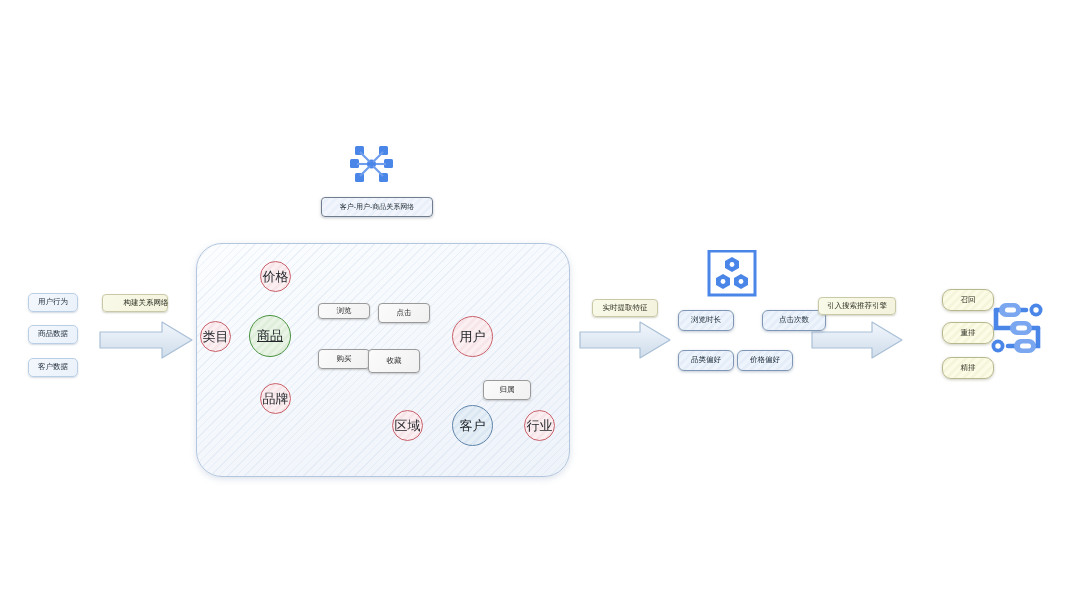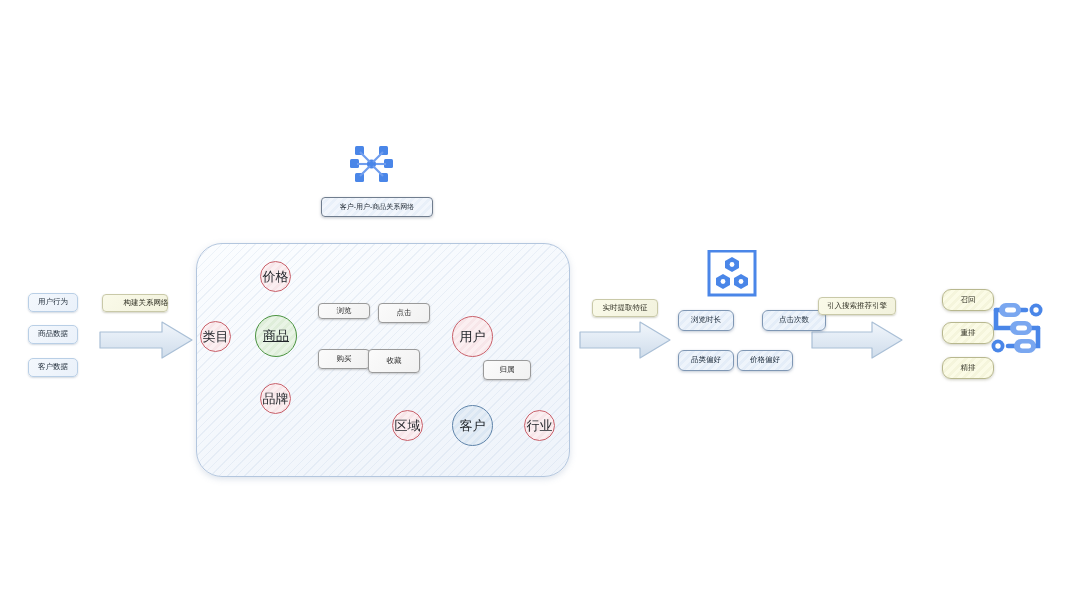--- a/index.html
+++ b/index.html
@@ -209,21 +209,21 @@
   </div>
 
   <div class="graph-panel"></div>
 
   <div class="circ circ-pink" style="left:260px;top:261px;width:31px;height:31px;">
     <span>价格</span>
   </div>
   <div class="circ circ-pink" style="left:200px;top:321px;width:31px;height:31px;">
     <span>类目</span>
   </div>
-  <div class="circ circ-green" style="left:255px;top:315px;width:42px;height:42px;text-decoration:underline;">
+  <div class="circ circ-green" style="left:249px;top:315px;width:42px;height:42px;text-decoration:underline;">
     <span>商品</span>
   </div>
   <div class="circ circ-pink" style="left:260px;top:383px;width:31px;height:31px;">
     <span>品牌</span>
   </div>
   <div class="circ circ-pink" style="left:452px;top:316px;width:41px;height:41px;">
     <span>用户</span>
   </div>
   <div class="circ circ-blue" style="left:452px;top:405px;width:41px;height:41px;">
     <span>客户</span>
@@ -240,21 +240,21 @@
   </div>
   <div class="box chip-grey" style="left:378px;top:303px;width:52px;height:20px;">
     <span>点击</span>
   </div>
   <div class="box chip-grey" style="left:318px;top:349px;width:52px;height:20px;">
     <span>购买</span>
   </div>
   <div class="box chip-grey" style="left:368px;top:349px;width:52px;height:24px;">
     <span>收藏</span>
   </div>
-  <div class="box chip-grey" style="left:483px;top:360px;width:48px;height:20px;">
+  <div class="box chip-grey" style="left:483px;top:380px;width:48px;height:20px;">
     <span>归属</span>
   </div>
 
   <div class="box chip-cream" style="left:592px;top:299px;width:66px;height:18px;">
     <span>实时提取特征</span>
   </div>
 
   <div class="icon-box" style="left:706px;top:250px;width:52px;height:48px;">
     <svg width="52" height="48" viewBox="0 0 52 48">
       <rect x="3" y="1" width="46" height="44" fill="#ffffff" stroke="#4a86e8" stroke-width="3"></rect>

